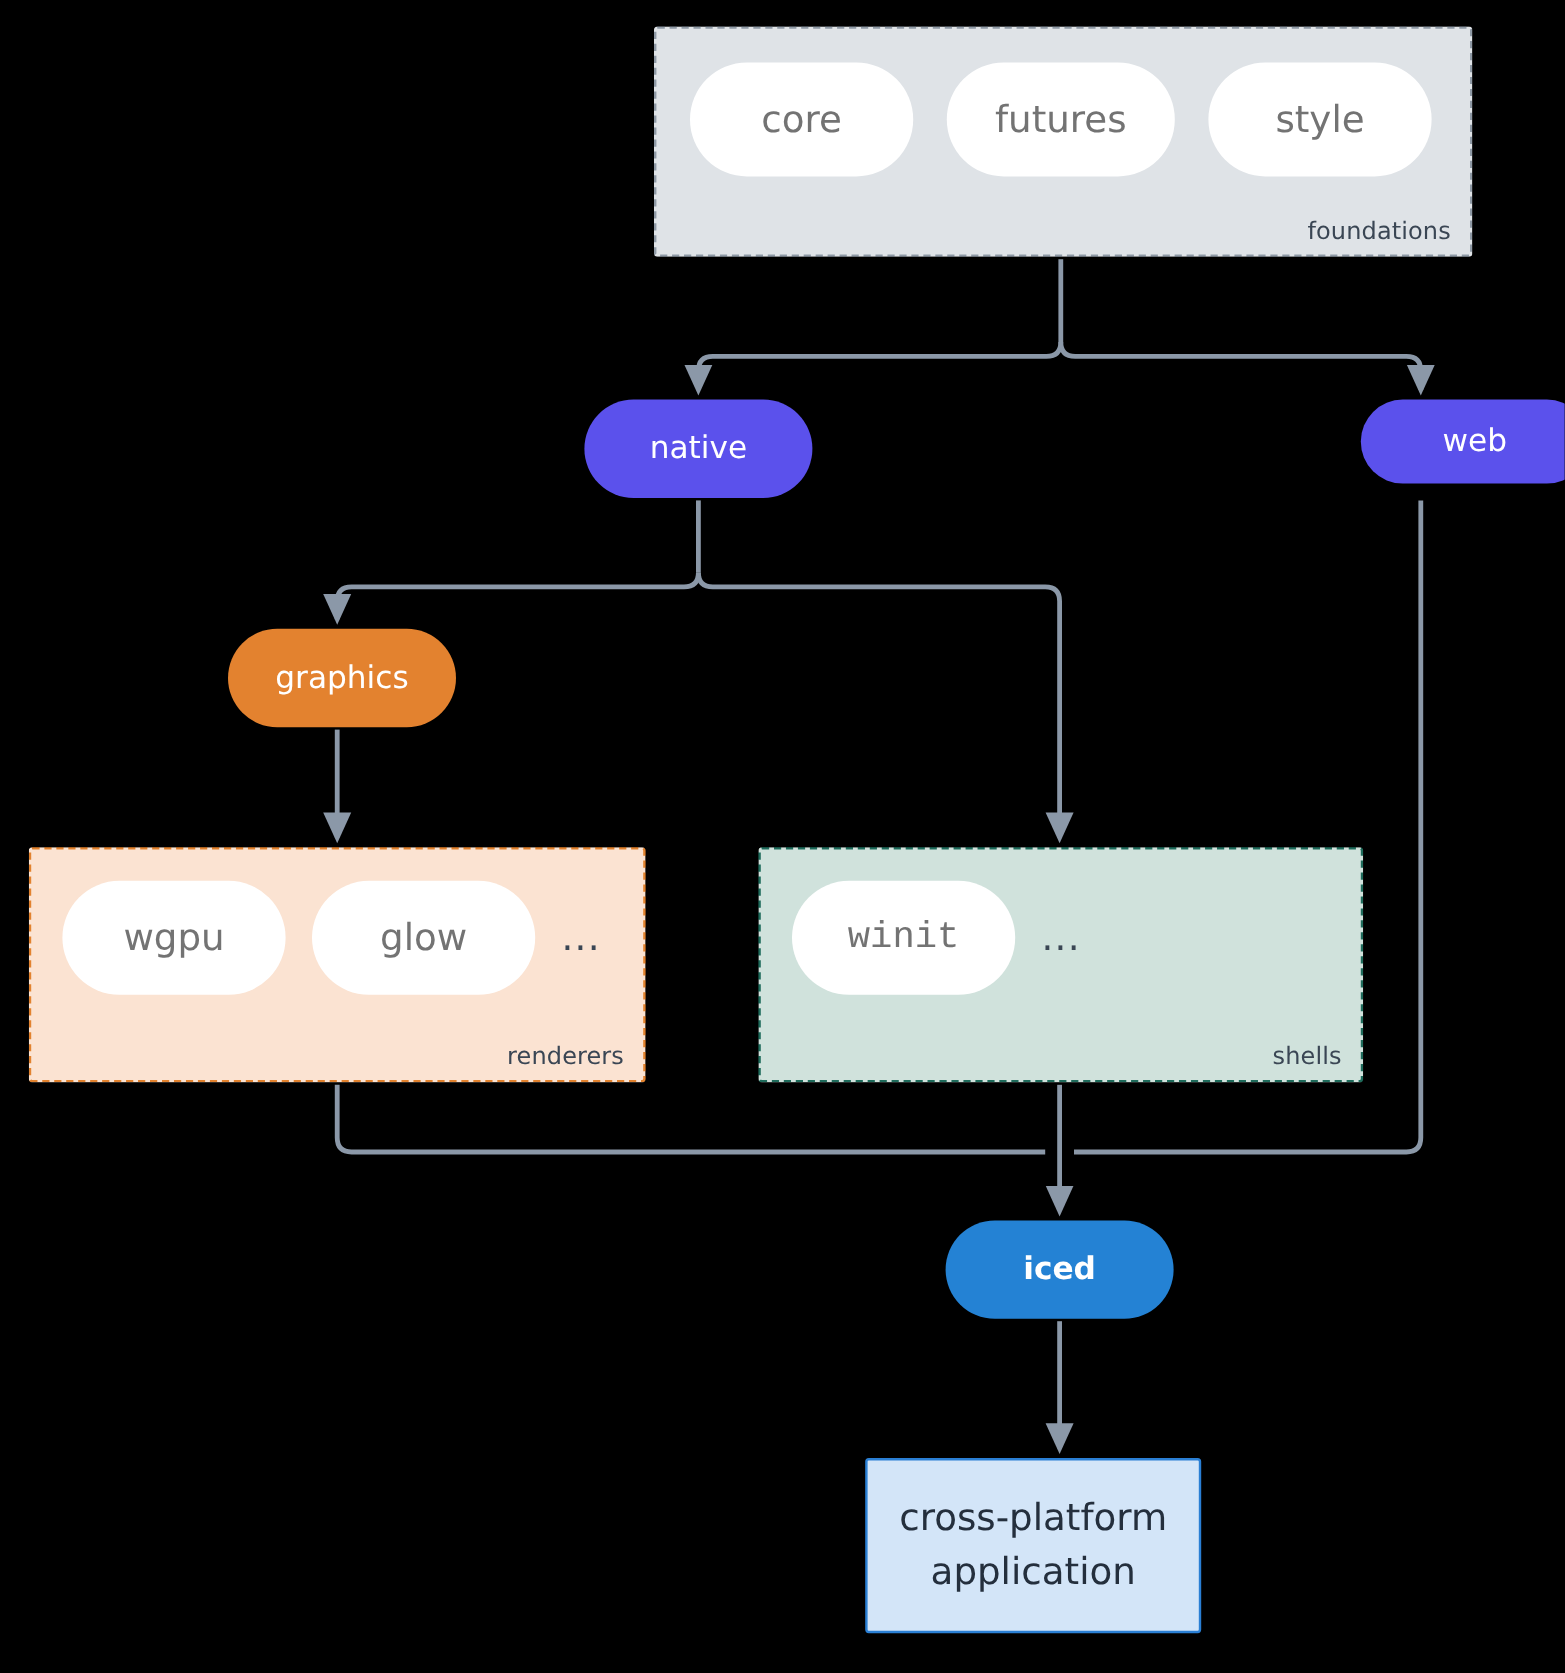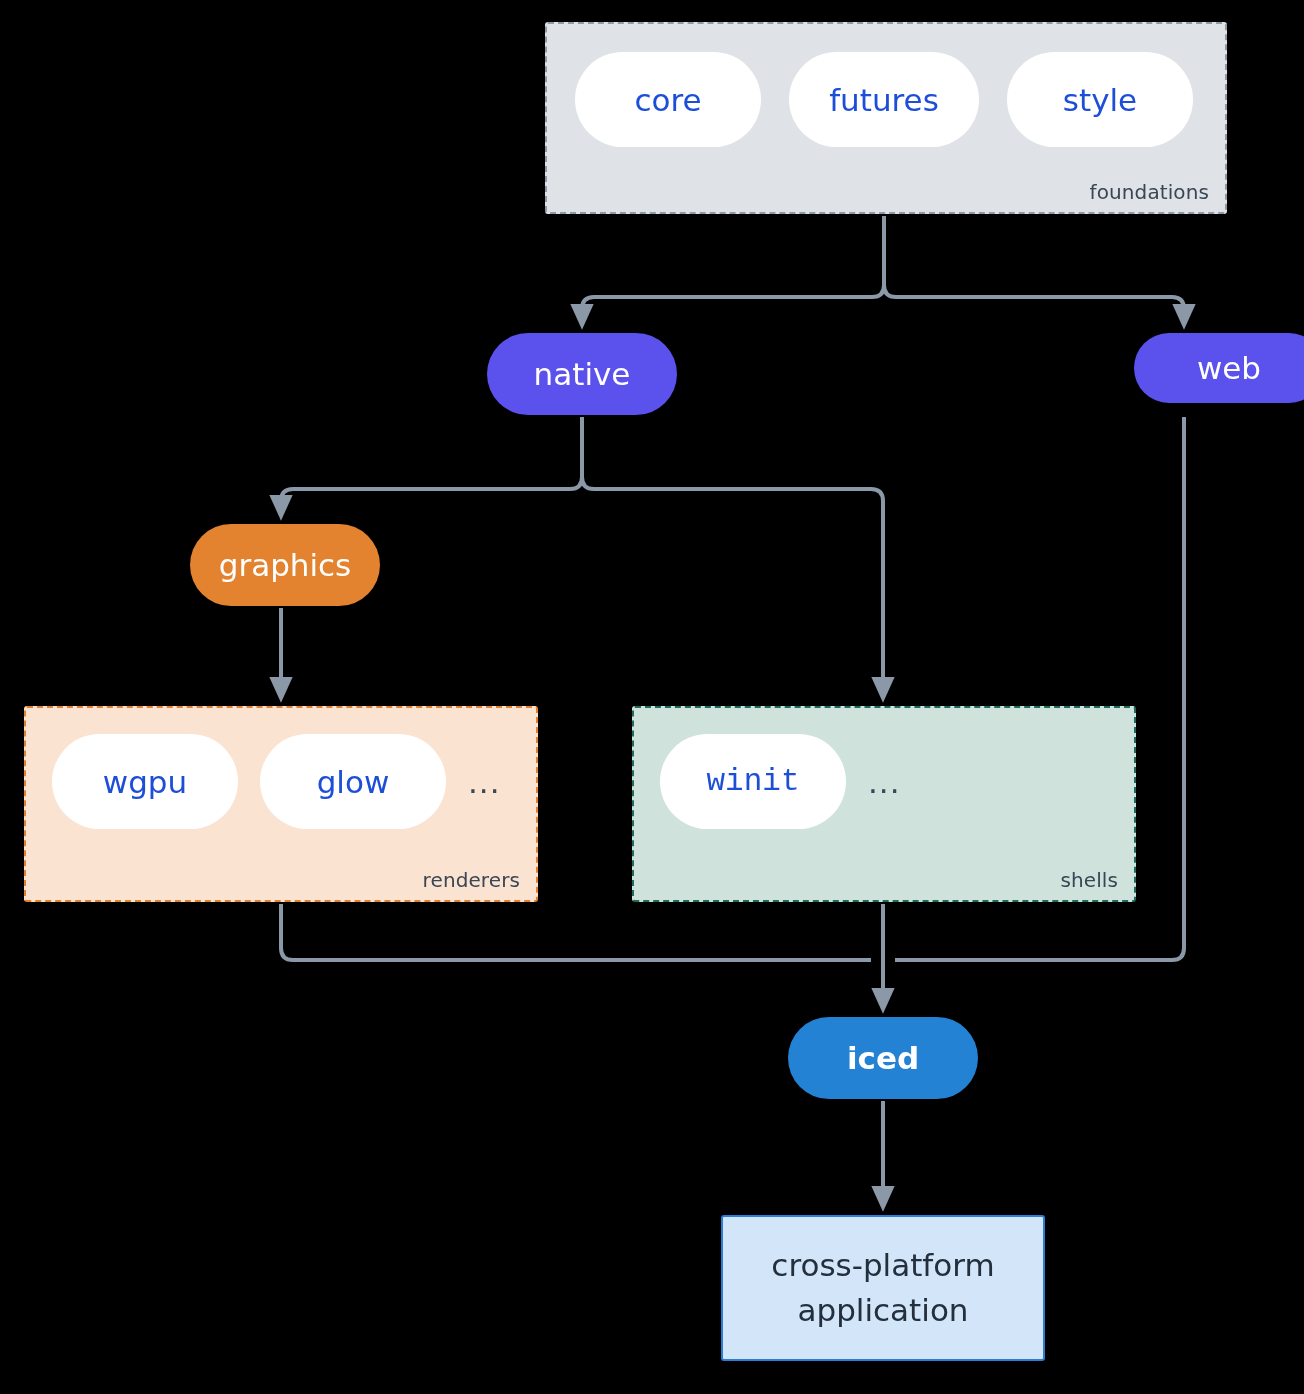--- a/index.html
+++ b/index.html
@@ -74,21 +74,21 @@
     border-radius: 3px;
   }
 
   
   .wpill {
     background: #ffffff;
     border-radius: 50px;
     display: flex;
     align-items: center;
     justify-content: center;
-    color: #1d4ed8;
+    color: #737373;
     font-size: 31px;
     height: 95px;
     box-sizing: border-box;
   }
   .ellipsis {
     color: #3a4654;
     font-size: 31px;
     letter-spacing: 1px;
     display: flex;
     align-items: center;
@@ -96,21 +96,21 @@
   }
 
   
   .node {
     position: absolute;
     border-radius: 50px;
     display: flex;
     align-items: center;
     justify-content: center;
     color: #ffffff;
-    font-size: 31px;
+    font-size: 26px;
     box-sizing: border-box;
   }
   .node-native {
     left: 487px;
     top: 333px;
     width: 190px;
     height: 82px;
     background: #5b51ec;
   }
   .node-web {
@@ -134,21 +134,21 @@
     height: 82px;
     background: #2482d4;
     font-weight: bold;
   }
 
   
   .app-box {
     position: absolute;
     left: 721px;
     top: 1215px;
-    width: 324px;
+    width: 280px;
     height: 146px;
     background: #d3e5f8;
     border: 2px solid #2a7fd4;
     border-radius: 3px;
     display: flex;
     flex-direction: column;
     align-items: center;
     justify-content: center;
     color: #242f3d;
     font-size: 31px;

